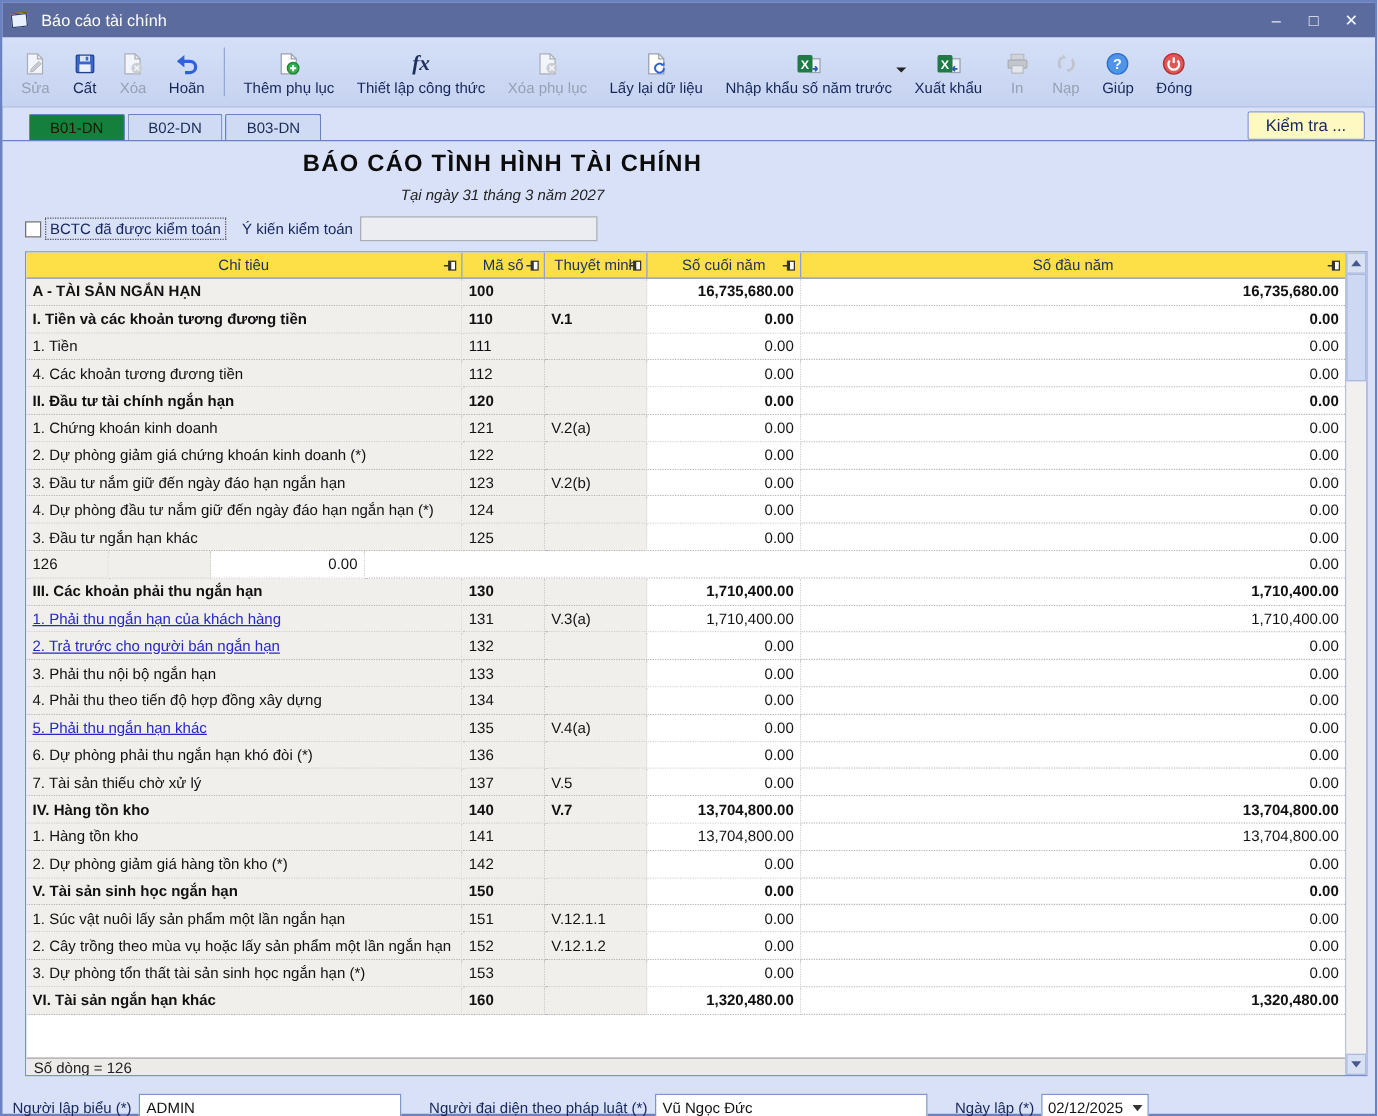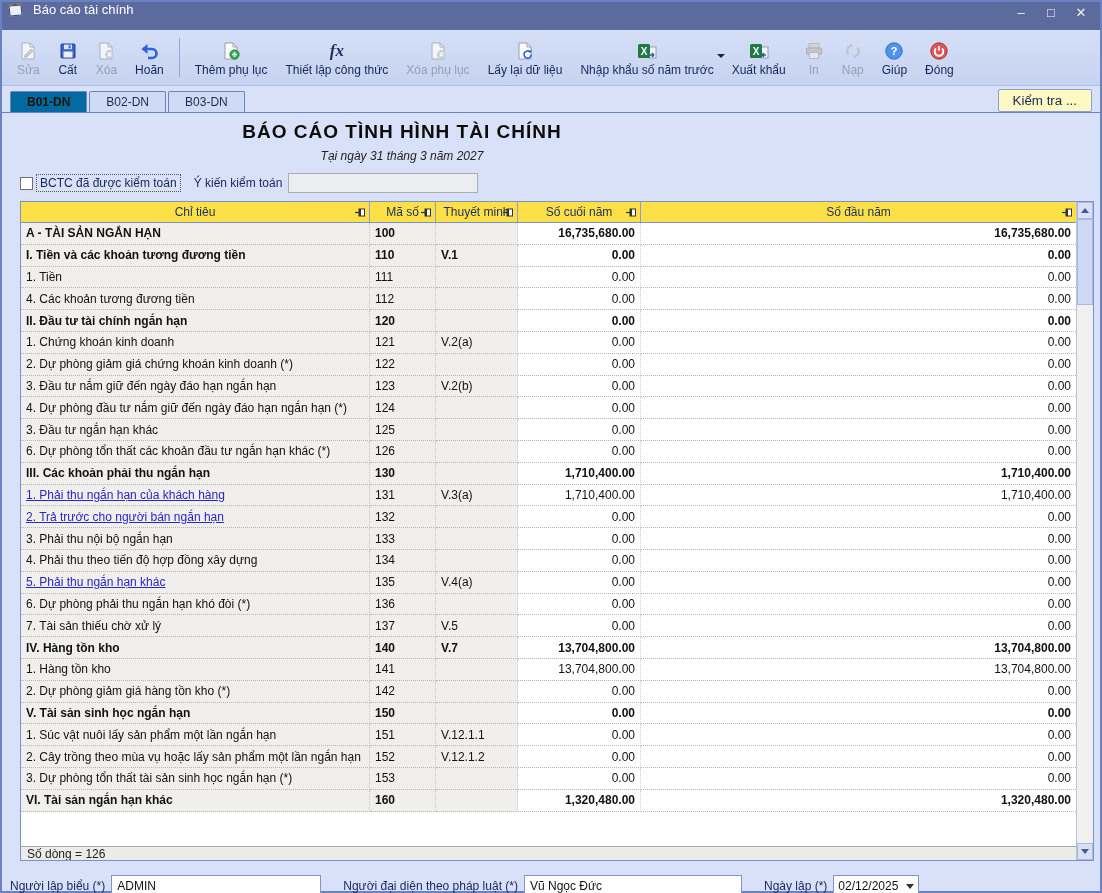--- a/index.html
+++ b/index.html
@@ -3,21 +3,21 @@
 <meta charset="utf-8">
 <style>
   * { box-sizing: border-box; margin: 0; padding: 0; }
   html,body { width:1102px; height:893px; overflow:hidden; }
   body { font-family: "Liberation Sans", sans-serif; font-size:12px; color:#111; }
 
   .window { width:1102px; height:893px; border:2px solid #6b82c0; background:#d8e1f8;
             display:flex; flex-direction:column; }
 
   
-  .titlebar { height:28px; background:#5b6b9d; display:flex; align-items:flex-start;
+  .titlebar { height:28px; background:#5b6b9d; display:flex; align-items:center;
               color:#fff; font-size:13px; padding:0 6px; flex:0 0 auto; }
   .titlebar .app-icon { width:18px; height:16px; margin-right:7px; position:relative; }
   .titlebar .app-icon .page1 { position:absolute; left:1px; top:3px; width:13px; height:11px;
               background:#e8f0fe; border:1px solid #30406e; transform:rotate(-6deg); }
   .titlebar .app-icon .band { position:absolute; left:1px; top:2px; width:13px; height:4px;
               background:#f0b24a; border:1px solid #7a5a10; transform:rotate(-6deg); }
   .titlebar .win-controls { margin-left:auto; display:flex; gap:4px; }
   .titlebar .win-btn { width:26px; height:20px; display:flex; align-items:center;
               justify-content:center; color:#f0f3fb; font-size:13px; cursor:default; }
 
@@ -36,21 +36,21 @@
   .tb-caret { position:absolute; right:-2px; top:22px; width:0; height:0;
             border-left:4px solid transparent; border-right:4px solid transparent;
             border-top:4px solid #222; }
 
   
   .tabstrip { display:flex; align-items:flex-end; padding:4px 8px 0 8px; position:relative;
               border-bottom:1px solid #6b82c0; flex:0 0 auto; height:27px; }
   .tab { padding:3px 16px 3px 16px; border:1px solid #6b82c0; border-bottom:none;
          background:#cfdaf4; margin-right:2px; font-size:12px; color:#1a2a56;
          border-radius:2px 2px 0 0; }
-  .tab.active { background:#0369a1; font-weight:bold; color:#201400; }
+  .tab.active { background:#15803d; font-weight:normal; color:#201400;margin-left:13px; }
   .check-btn { position:absolute; right:8px; top:3px; padding:3px 14px;
          border:1px solid #8aa0d4; background:#fef9c3; color:#16265a; border-radius:2px; }
 
   
   .report-head { text-align:center; width:800px; margin-top:8px; flex:0 0 auto; }
   .report-title { font-size:19px; font-weight:bold; letter-spacing:1px; color:#0c0c0c; }
   .report-subtitle { font-size:12px; font-style:italic; margin-top:6px; color:#222; }
 
   
   .audit-row { display:flex; align-items:center; margin:10px 0 6px 18px; flex:0 0 auto; }
@@ -405,21 +405,20 @@
             <div class="cell num c4">0.00</div>
           </div>
           <div class="grow item">
             <div class="cell gray label c0">3. Đầu tư ngắn hạn khác</div>
             <div class="cell gray c1">125</div>
             <div class="cell gray c2"></div>
             <div class="cell num c3">0.00</div>
             <div class="cell num c4">0.00</div>
           </div>
           <div class="grow item">
-            <div class="cell gray label c0">6. Dự phòng tổn thất các khoản đầu tư ngắn hạn khác (*)</div>
             <div class="cell gray c1">126</div>
             <div class="cell gray c2"></div>
             <div class="cell num c3">0.00</div>
             <div class="cell num c4">0.00</div>
           </div>
           <div class="grow section">
             <div class="cell gray label c0">III. Các khoản phải thu ngắn hạn</div>
             <div class="cell gray c1">130</div>
             <div class="cell gray c2"></div>
             <div class="cell num c3">1,710,400.00</div>

